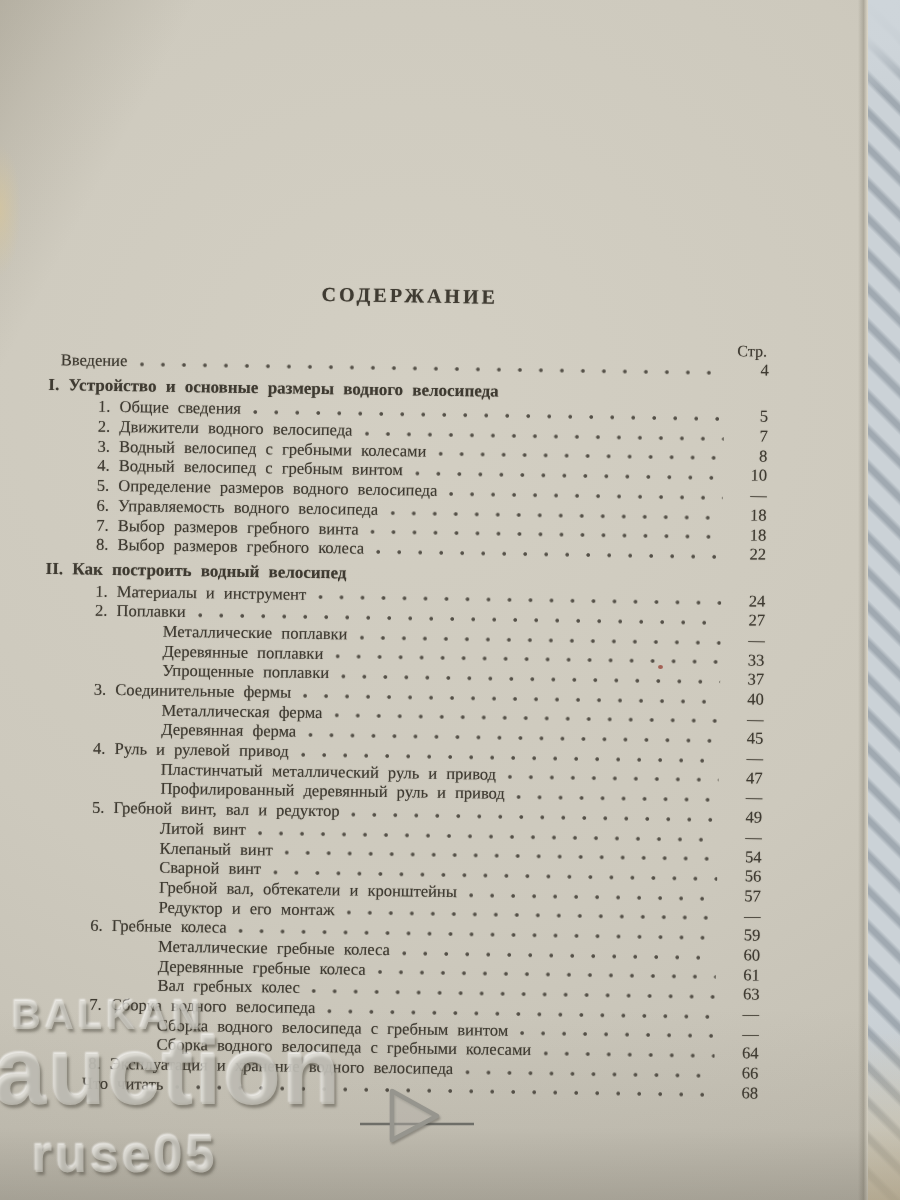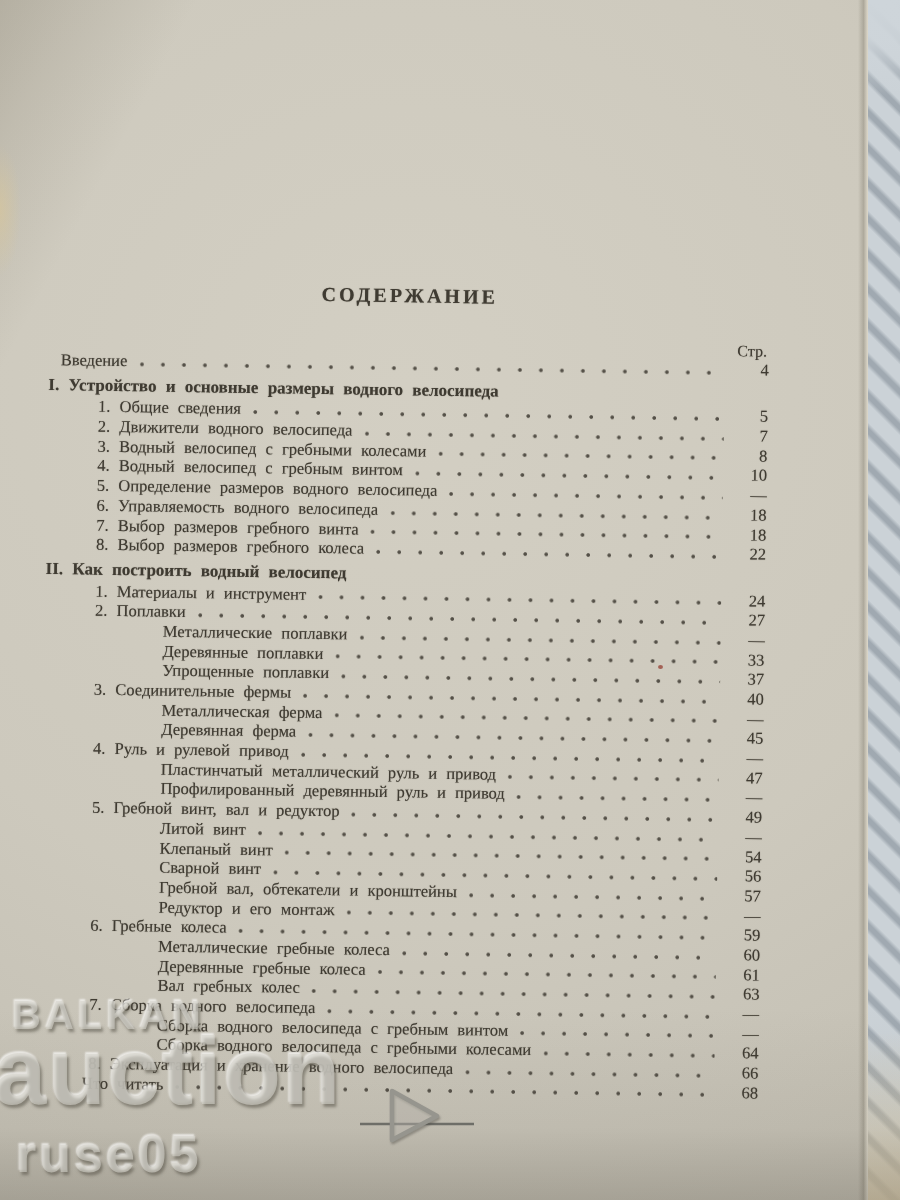--- a/index.html
+++ b/index.html
@@ -46,21 +46,21 @@
   .row.sub .lab{margin-left:118px;}
   .row.tail .lab{margin-left:44px;}
 
   
   .wm{position:absolute;font-family:"Liberation Sans",sans-serif;font-weight:bold;
     color:rgba(214,212,204,0.60);
     text-shadow:2px 3px 3px rgba(84,80,70,0.55), -1px -2px 2px rgba(255,255,255,0.65);
     pointer-events:none;}
   .wm-balkan{left:12px;top:993px;font-size:40px;letter-spacing:4px;}
   .wm-auction{left:-6px;top:1018px;font-size:94px;letter-spacing:2px;}
-  .wm-ruse{left:16px;top:1124px;font-size:52px;letter-spacing:3px;}
+  .wm-ruse{left:32px;top:1124px;font-size:52px;letter-spacing:3px;}
   .wm-arrow{position:absolute;left:348px;top:1078px;pointer-events:none;}
   .wm-arrow polygon{filter:drop-shadow(1px 2px 1px rgba(80,78,70,0.45));}
 
   .speck{position:absolute;left:658px;top:665px;width:5px;height:4px;border-radius:50%;
     background:rgba(148,62,50,0.75);}
 </style>
 </head>
 <body>
 
 <div class="photo">

